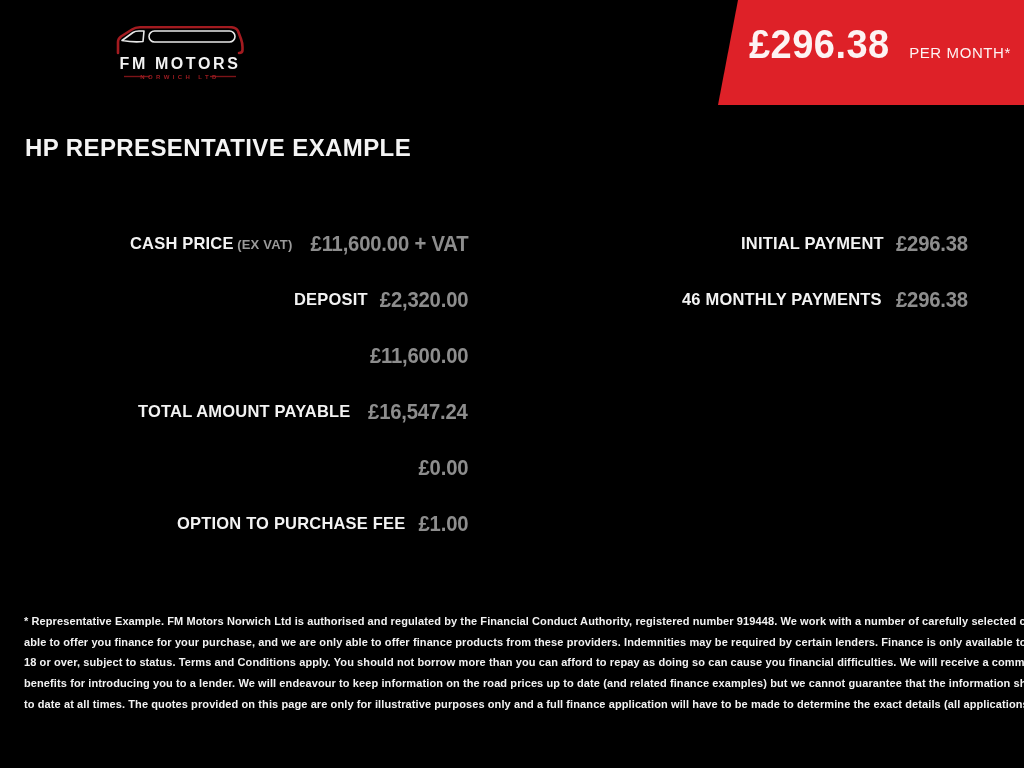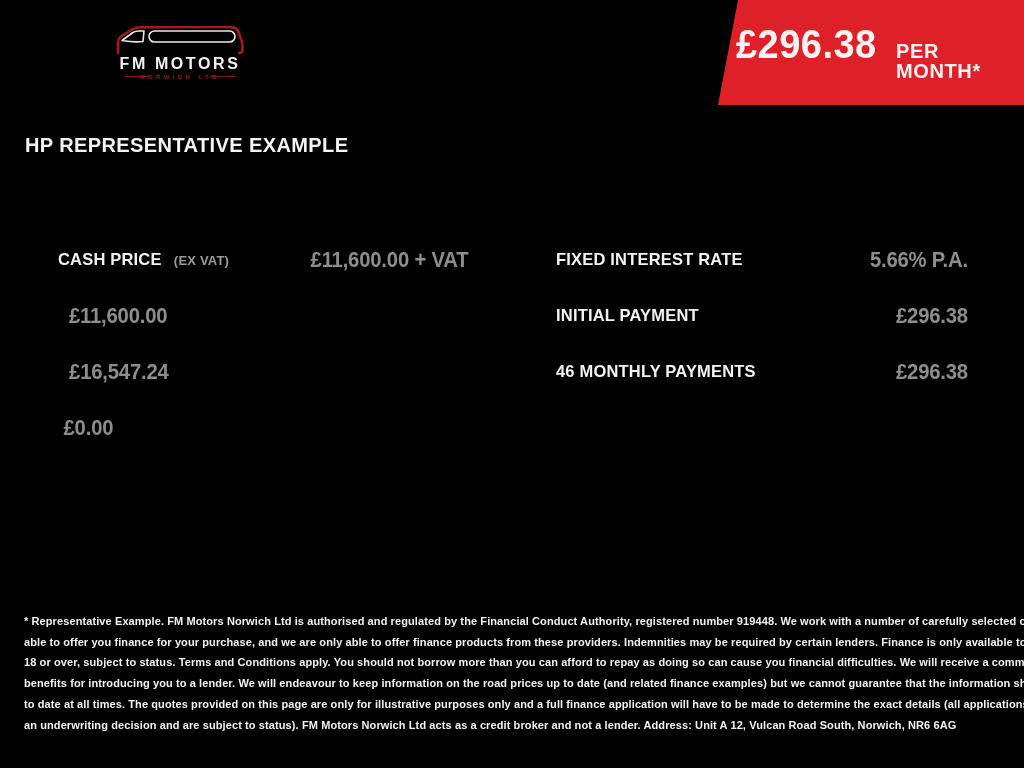--- a/index.html
+++ b/index.html
@@ -17,39 +17,39 @@
     clip-path:polygon(28px 0,100% 0,100% 100%,8px 100%);
     display:flex;align-items:baseline;justify-content:center;
     padding-left:26px;box-sizing:border-box;
   }
   .banner-inner{display:flex;align-items:baseline;gap:12px;margin-top:24px;}
   .banner-price{
     color:#fdf3f3;font-size:40px;font-weight:700;letter-spacing:0.5px;
     transform:scaleX(0.95);transform-origin:left center;line-height:1;
   }
   .banner-period{
-    color:#fdf3f3;font-size:20px;font-weight:700;letter-spacing:0.6px;line-height:1;
+    color:#fdf3f3;font-size:15px;font-weight:400;letter-spacing:0.6px;line-height:1;
   }
   
   .page-title{
     position:absolute;left:25px;top:134px;
-    color:#f4f4f4;font-size:20px;font-weight:700;letter-spacing:0.4px;
+    color:#f4f4f4;font-size:24px;font-weight:700;letter-spacing:0.4px;
   }
   
-  .col{position:absolute;top:232px;display:flex;flex-direction:column;}
+  .col{position:absolute;top:216px;display:flex;flex-direction:column;align-items:flex-end;}
   .col-left{left:58px;width:410px;}
   .col-right{left:556px;width:412px;}
   .frow{height:56px;display:flex;align-items:center;justify-content:space-between;}
   .flabel-group{display:flex;align-items:baseline;white-space:nowrap;}
   .flabel{
     color:#f3f3f3;font-size:17px;font-weight:700;letter-spacing:0.2px;
     transform:scaleX(0.97);transform-origin:left center;
   }
   .fsublabel{
-    color:#9a9a9a;font-size:13px;font-weight:700;margin-left:9px;letter-spacing:0.2px;
+    color:#9a9a9a;font-size:13px;font-weight:700;letter-spacing:0.2px;
   }
   .fsublabel:empty{display:none;}
   .fvalue{
     color:#8d8d8d;font-size:22.5px;font-weight:700;letter-spacing:-0.2px;
     white-space:nowrap;transform:scaleX(0.9);transform-origin:right center;
   }
   
   .disclaimer{position:absolute;left:24px;top:611px;width:915px;}
   .disclaimer .dline{
     color:#f2f2f2;font-size:11px;font-weight:700;line-height:20.7px;
@@ -87,45 +87,55 @@
 
 <div class="col col-left">
   <div class="frow">
     <span class="flabel-group">
         <span class="flabel">CASH PRICE</span>
         <span class="fsublabel">(EX VAT)</span>
       </span>
     <span class="fvalue">£11,600.00 + VAT</span>
   </div>
   <div class="frow">
+    <span class="flabel-group">
+        <span class="flabel">DEPOSIT</span>
+      </span>
+    <span class="fvalue">£2,320.00</span>
+  </div>
+  <div class="frow">
     <span class="fvalue">£11,600.00</span>
   </div>
   <div class="frow">
+    <span class="flabel-group">
+        <span class="flabel">TOTAL AMOUNT PAYABLE</span>
+      </span>
     <span class="fvalue">£16,547.24</span>
   </div>
   <div class="frow">
     <span class="fvalue">£0.00</span>
   </div>
+  <div class="frow">
+    <span class="flabel-group">
+        <span class="flabel">OPTION TO PURCHASE FEE</span>
+      </span>
+    <span class="fvalue">£1.00</span>
+  </div>
 </div>
 
 <div class="col col-right">
-  <div class="frow">
-    <span class="flabel">FIXED INTEREST RATE</span>
-    <span class="fvalue">5.66% P.A.</span>
-  </div>
   <div class="frow">
     <span class="flabel">INITIAL PAYMENT</span>
     <span class="fvalue">£296.38</span>
   </div>
   <div class="frow">
     <span class="flabel">46 MONTHLY PAYMENTS</span>
     <span class="fvalue">£296.38</span>
   </div>
 </div>
 
 <div class="disclaimer">
   <div class="dline">* Representative Example. FM Motors Norwich Ltd is authorised and regulated by the Financial Conduct Authority, registered number 919448. We work with a number of carefully selected credit providers who may be</div>
   <div class="dline">able to offer you finance for your purchase, and we are only able to offer finance products from these providers. Indemnities may be required by certain lenders. Finance is only available to UK residents, aged</div>
   <div class="dline">18 or over, subject to status. Terms and Conditions apply. You should not borrow more than you can afford to repay as doing so can cause you financial difficulties. We will receive a commission or other</div>
   <div class="dline">benefits for introducing you to a lender. We will endeavour to keep information on the road prices up to date (and related finance examples) but we cannot guarantee that the information shown on this page is up</div>
   <div class="dline">to date at all times. The quotes provided on this page are only for illustrative purposes only and a full finance application will have to be made to determine the exact details (all applications are subject to</div>
-  <div class="dline">an underwriting decision and are subject to status). FM Motors Norwich Ltd acts as a credit broker and not a lender. Address: Unit A 12, Vulcan Road South, Norwich, NR6 6AG</div>
 </div>
 
 </body></html>

